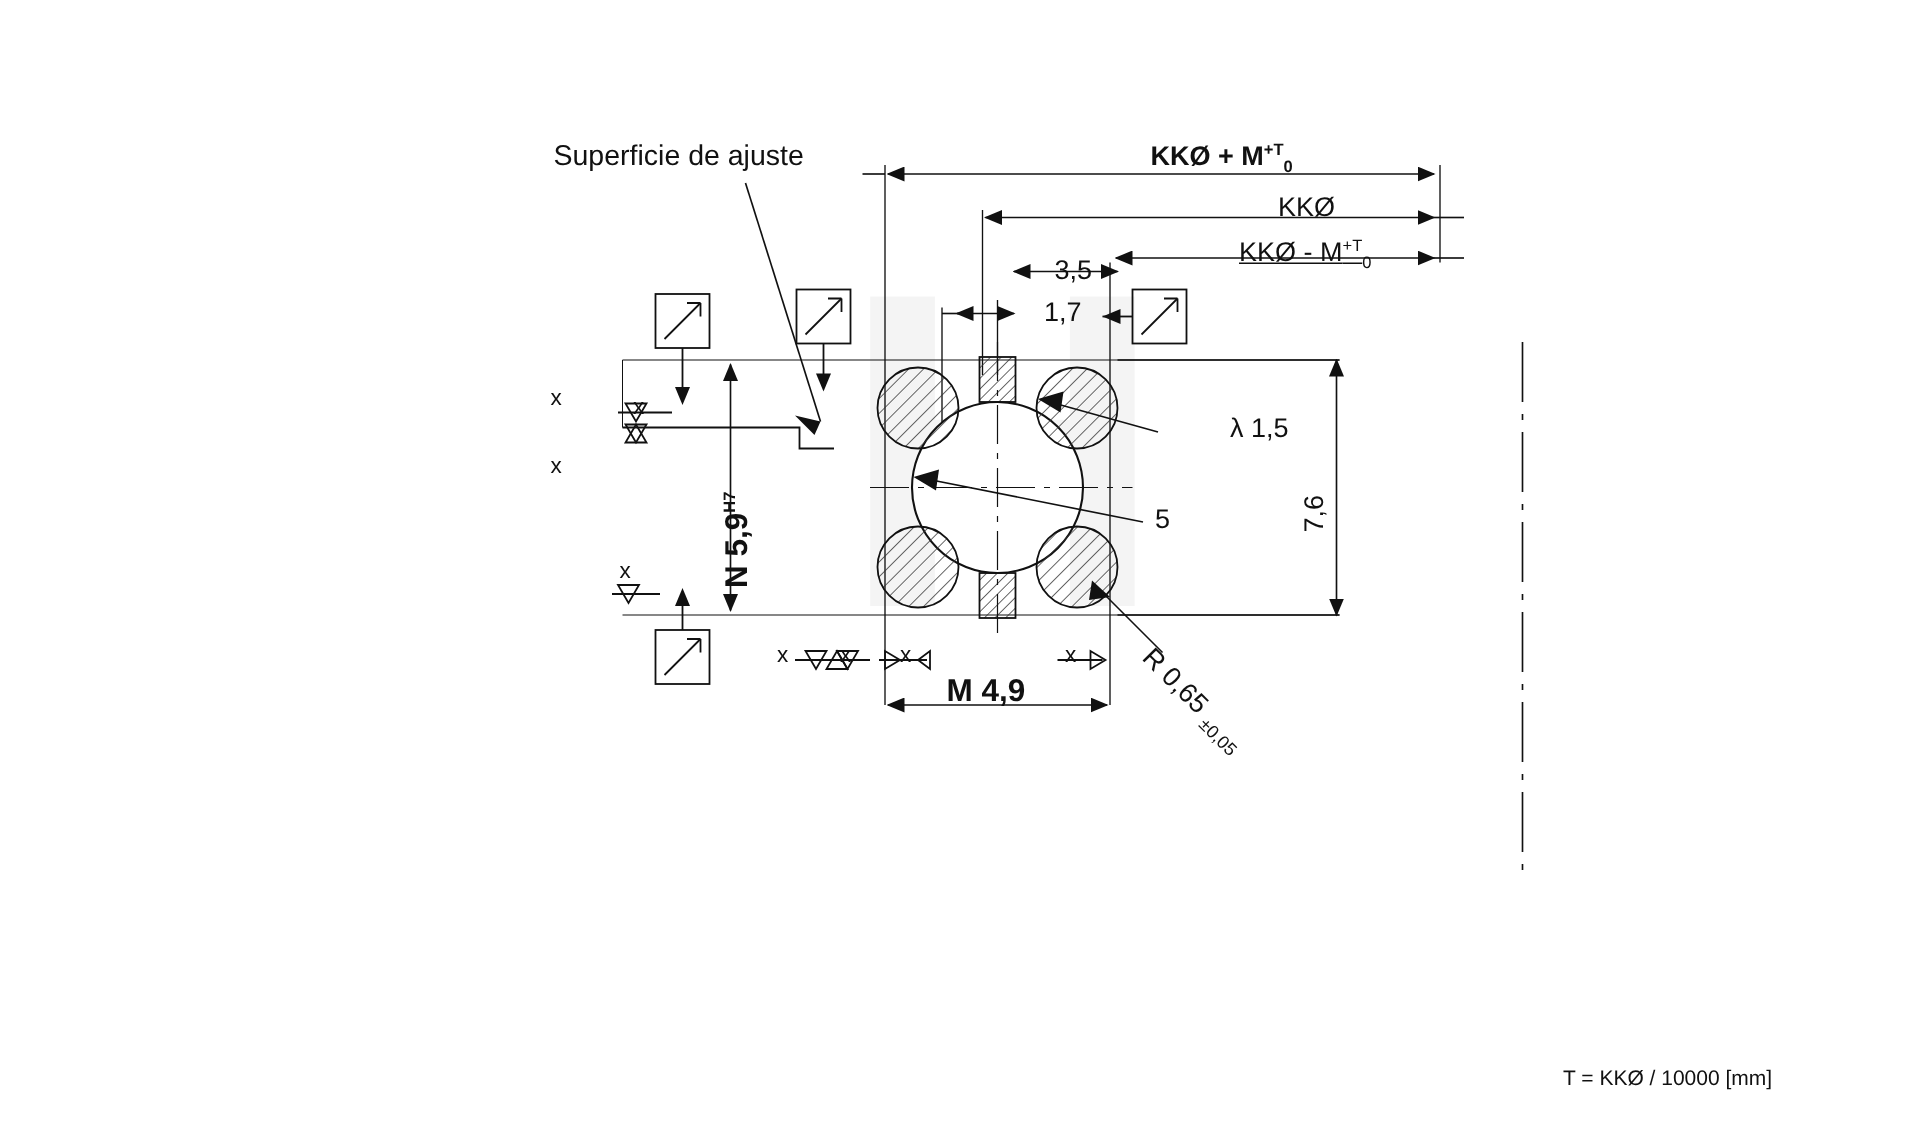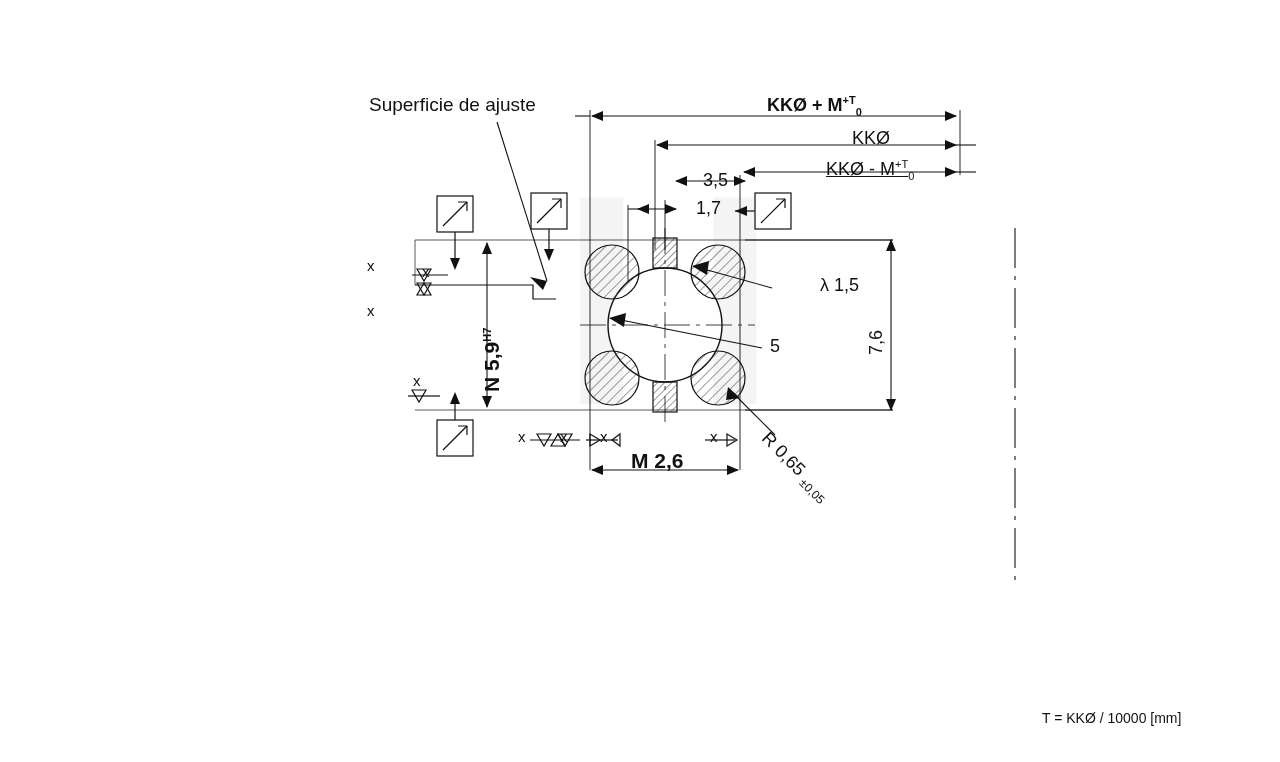--- a/index.html
+++ b/index.html
@@ -226,21 +226,21 @@
   <div class="lbl t-dim" style="left:826px; top:158px;text-decoration:underline;"><span>KKØ - M</span><span class="sup">+T</span><span class="sub">0</span></div>
 
   <div class="lbl t-dim" style="left:703px; top:170px;">3,5</div>
 
   <div class="lbl t-dim" style="left:696px; top:198px;">1,7</div>
 
   <div class="lbl t-dim rot90" style="left:866px; top:355px;">7,6</div>
 
   <div class="lbl t-dim-b rot90" style="left:480px; top:392px;"><span>N 5,9</span><span class="sup">H7</span></div>
 
-  <div class="lbl t-dim-b" style="left:631px; top:449px;">M 2,6</div>
+  <div class="lbl t-dim-b" style="left:631px; top:449px;">M 4,9</div>
 
   <div class="lbl t-dim" style="left:773px; top:275px;margin-left:47px;">λ 1,5</div>
 
   <div class="lbl t-dim" style="left:770px; top:336px;">5</div>
 
   <div class="lbl t-dim rot45" style="left:772px; top:428px;"><span>R 0,65</span> <span class="sub" style="font-size:12px;">±0,05</span></div>
 
   <div class="lbl t-small" style="left:367px; top:257px;">x</div>
   <div class="lbl t-small" style="left:422px; top:263px;">x</div>
   <div class="lbl t-small" style="left:367px; top:302px;">x</div>

